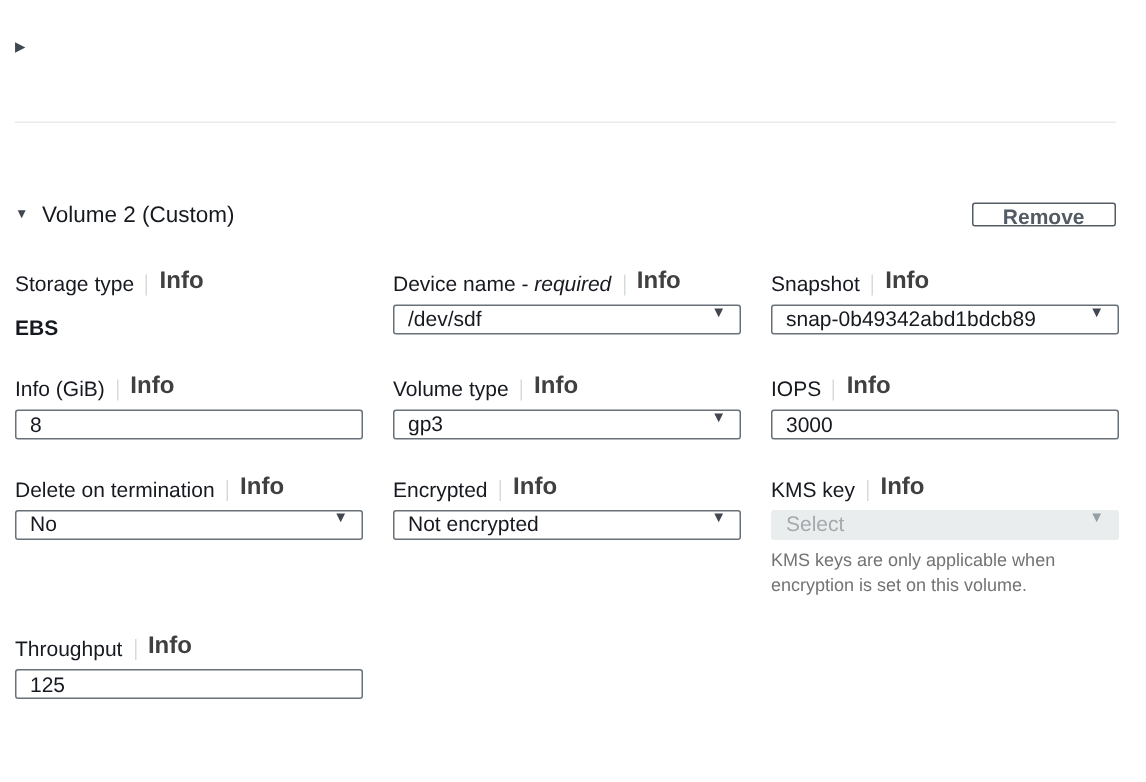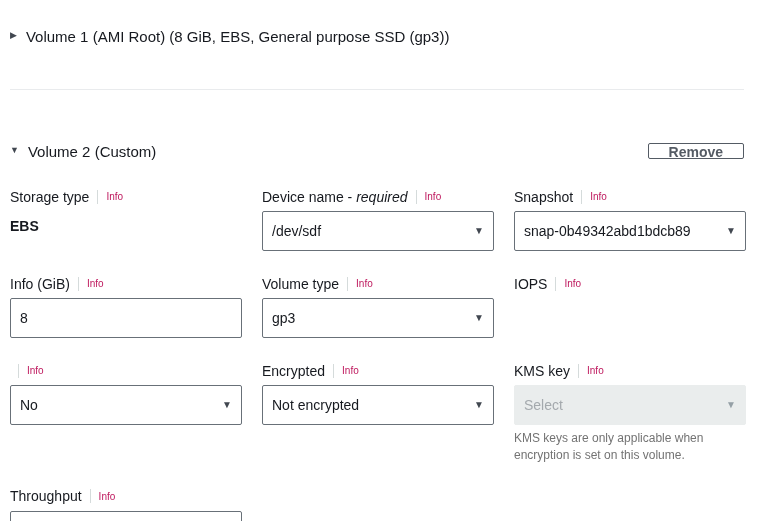--- a/index.html
+++ b/index.html
@@ -39,39 +39,39 @@
   
   .grid {
     margin-top: 22px;
     display: grid;
     grid-template-columns: 232px 232px 232px;
     column-gap: 20px;
     row-gap: 24px;
     align-items: start;
   }
   .field-label {
-    display: flex; align-items: center;
+    display: flex; align-items: flex-end;
     font-size: 14px; color: #16191f;
     margin-bottom: 6px; height: 17px;
   }
   .label-sep {
     width: 1px; height: 14px; background: #d5dbdb;
     margin: 0 8px; flex: 0 0 auto;
   }
   .info-link {
-    color: #be185d; font-size: 10px; font-weight: 400;
+    color: #404040; font-size: 16px; font-weight: 700;
     text-decoration: none; cursor: pointer;
   }
   .req { font-style: italic; }
 
   .box {
-    height: 40px; width: 100%;
+    height: 20px; width: 100%;
     border: 1px solid #687078; border-radius: 2px;
     background: #ffffff;
-    display: flex; align-items: center;
+    display: flex; align-items: flex-start;
     padding: 0 9px;
     font-size: 14px; color: #16191f;
   }
   input.box {
     font-family: "Liberation Sans", sans-serif;
     display: block; padding: 0 9px; outline: none;
   }
   .select-box { justify-content: space-between; cursor: pointer; }
   .select-caret { font-size: 10px; color: #414750; line-height: 1; }
   .select-box.disabled {
@@ -87,21 +87,20 @@
     font-size: 12px; line-height: 1.4; color: #737373;
   }
 </style>
 </head>
 <body>
 
 <div class="page">
 
   <div class="vol-header vol1-header">
     <span class="caret">▶</span>
-    <span class="vol-title">Volume 1 (AMI Root) (8 GiB, EBS, General purpose SSD (gp3))</span>
   </div>
 
   <div class="divider"></div>
 
   <div class="vol2-row">
     <div class="vol-header">
       <span class="caret">▼</span>
       <span class="vol-title">Volume 2 (Custom)</span>
     </div>
     <button class="btn-secondary">Remove</button>
@@ -162,24 +161,26 @@
         <span class="select-caret">▼</span>
       </div>
     </div>
 
     <div>
       <div class="field-label">
         <span>IOPS</span>
         <span class="label-sep"></span>
         <a class="info-link">Info</a>
       </div>
-    </div>
-
-    <div>
-      <div class="field-label">
+      <input class="box" value="3000" style="">
+    </div>
+
+    <div>
+      <div class="field-label">
+        <span>Delete on termination</span>
         <span class="label-sep"></span>
         <a class="info-link">Info</a>
       </div>
       <div class="box select-box">
         <span>No</span>
         <span class="select-caret">▼</span>
       </div>
     </div>
 
     <div>

